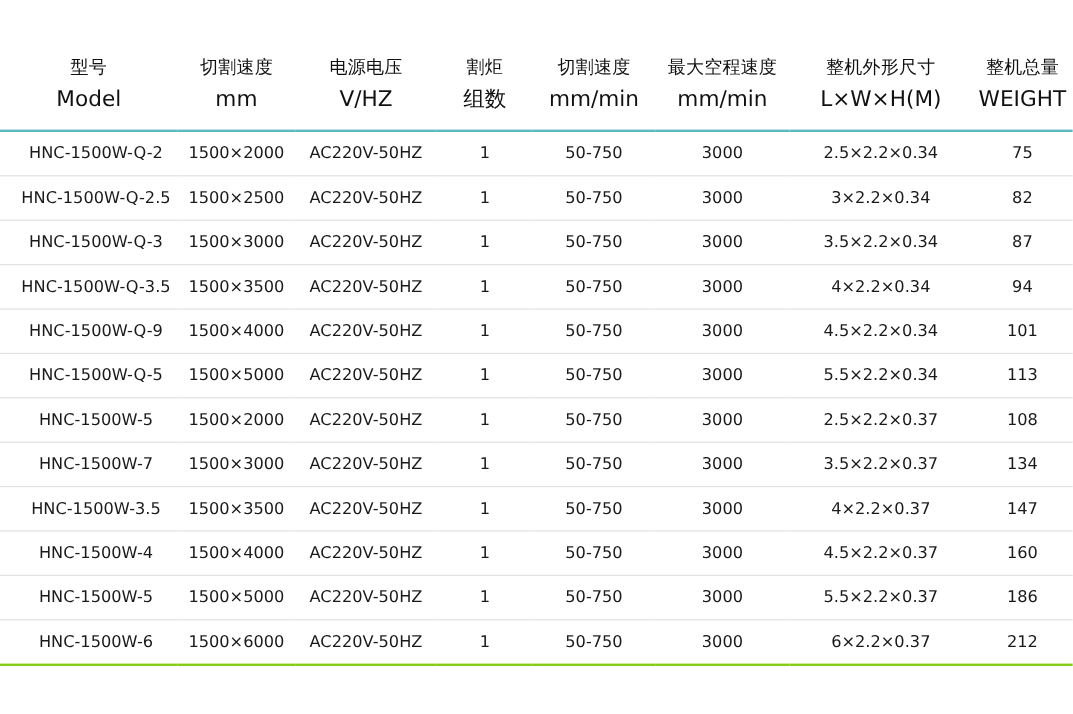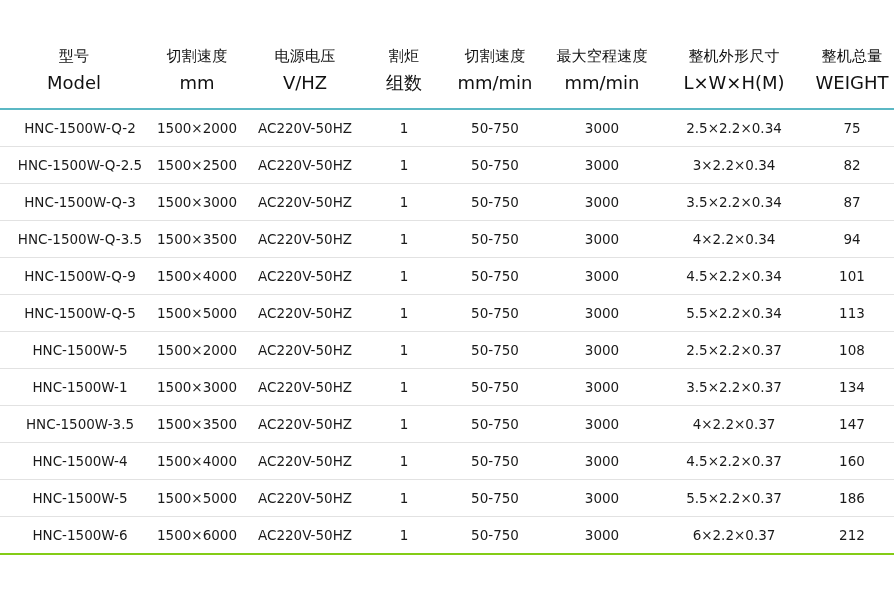--- a/index.html
+++ b/index.html
@@ -187,21 +187,21 @@
           <td class="model-cell">HNC-1500W-5</td>
           <td>1500×2000</td>
           <td>AC220V-50HZ</td>
           <td>1</td>
           <td>50-750</td>
           <td>3000</td>
           <td>2.5×2.2×0.37</td>
           <td>108</td>
         </tr>
         <tr>
-          <td class="model-cell">HNC-1500W-1</td>
+          <td class="model-cell">HNC-1500W-7</td>
           <td>1500×3000</td>
           <td>AC220V-50HZ</td>
           <td>1</td>
           <td>50-750</td>
           <td>3000</td>
           <td>3.5×2.2×0.37</td>
           <td>134</td>
         </tr>
         <tr>
           <td class="model-cell">HNC-1500W-3.5</td>

